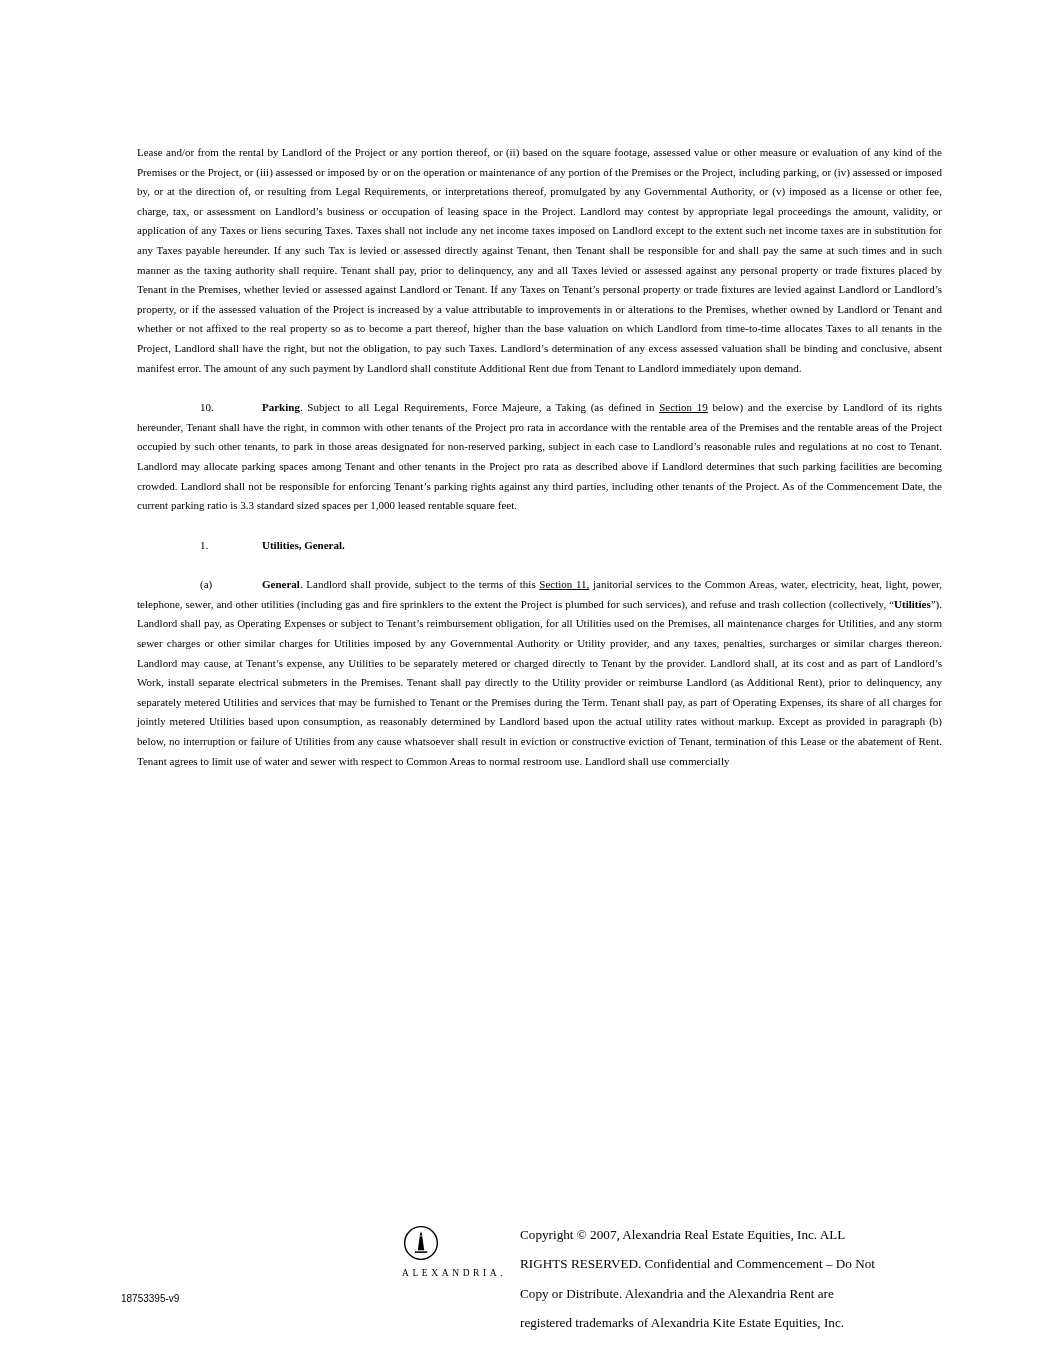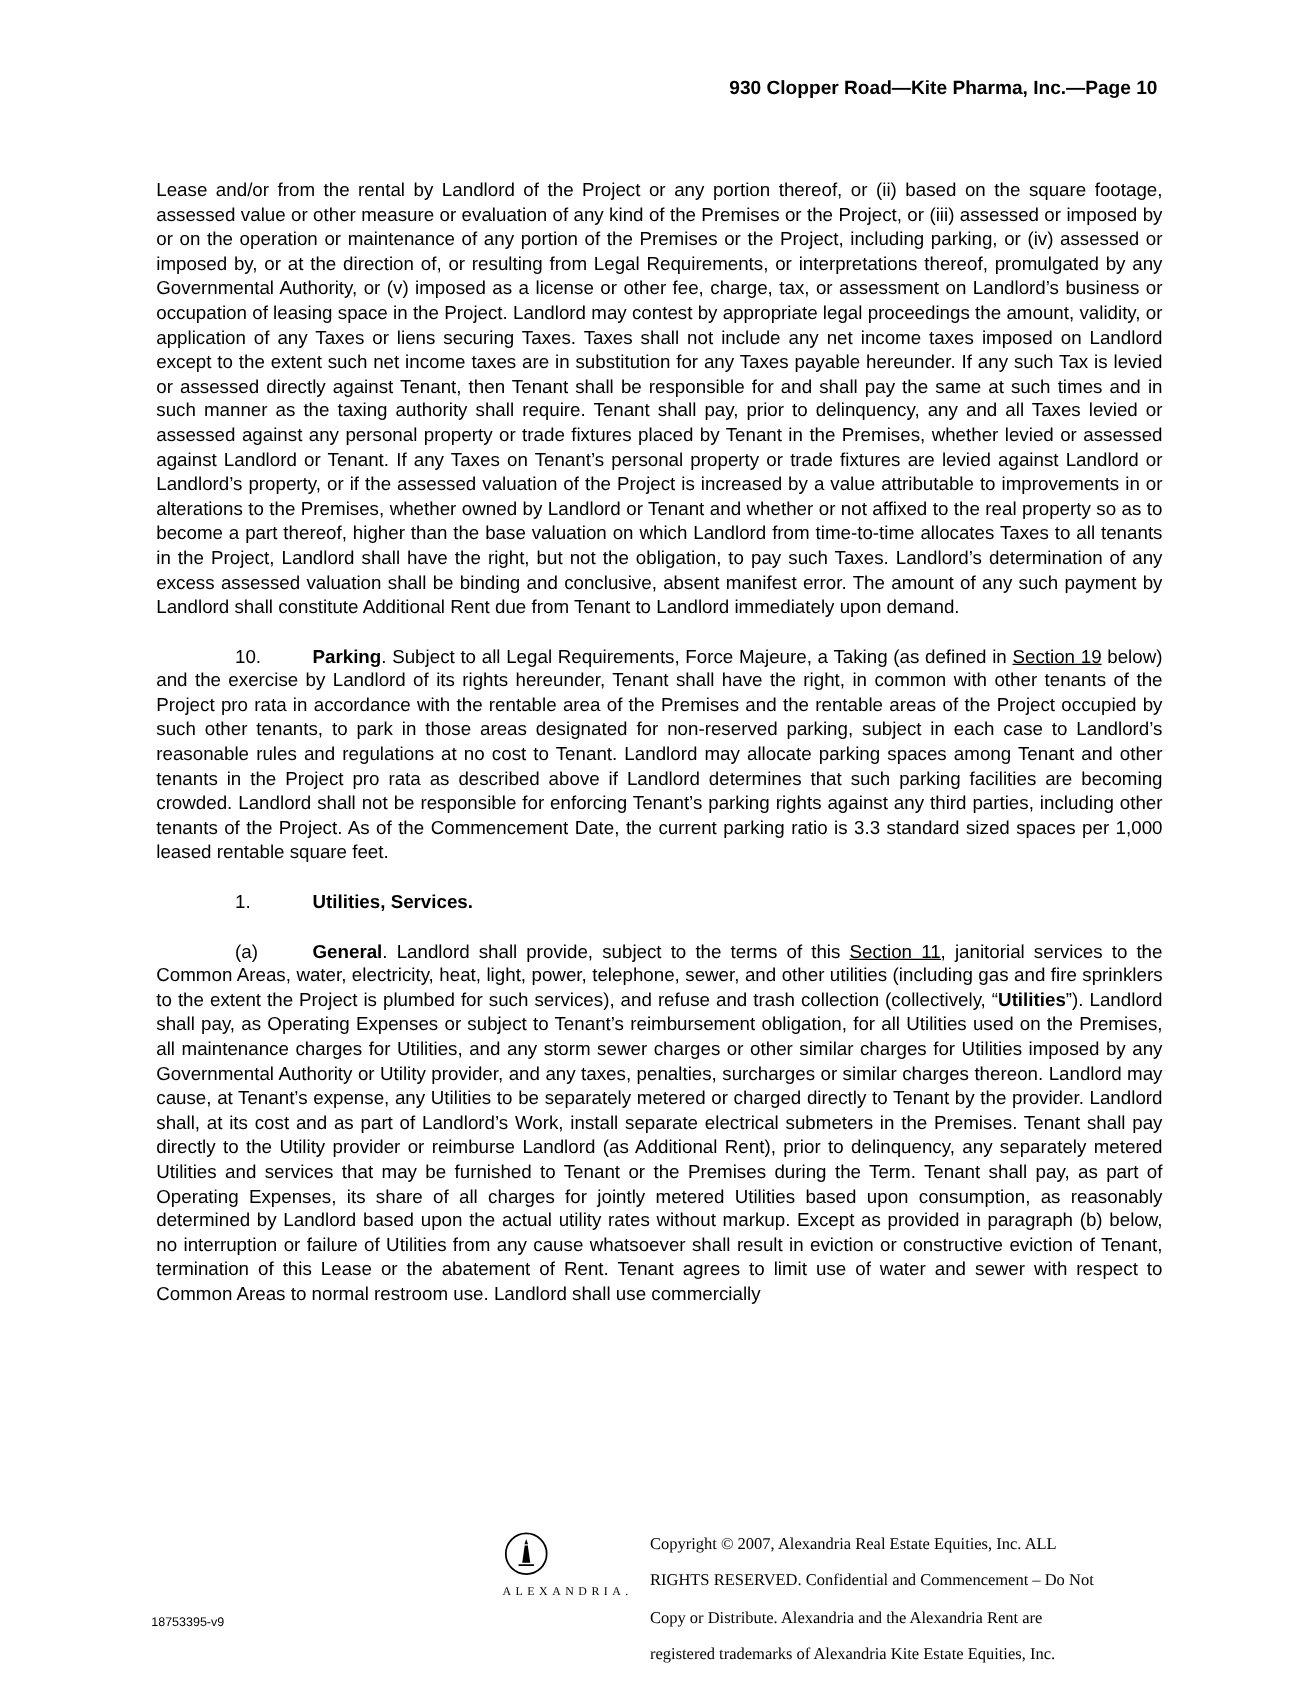--- a/index.html
+++ b/index.html
@@ -22,25 +22,26 @@
     top: 62px;
     left: 121px;
     width: 805px;
     text-align: right;
     font-weight: bold;
     font-size: 15.3px;
   }
   .content {
     position: absolute;
     top: 143px;
-    left: 125px;
+    left: 137px;
     width: 805px;
-    font-size: 15px;
+    font-size: 11px;
     line-height: 19.6px;
     text-align: justify;
+    font-family: Liberation Serif, serif;
   }
   .para { margin-bottom: 20px; }
   .para.indented { text-indent: 63px; }
   .num {
     display: inline-block;
     width: 62px;
     text-indent: 0;
   }
   b { font-weight: bold; margin-top: 44px; }
   .u { text-decoration: underline; }
@@ -76,31 +77,28 @@
     left: 121px;
     top: 1293px;
     font-size: 10px;
   }
 </style>
 </head>
 <body>
 
 <div class="page">
 
-  <div class="header">
-    <span>930 Clopper Road—Kite Pharma, Inc.—Page 10</span>
-  </div>
 
   <div class="content">
 
     <p class="para"><span>Lease and/or from the rental by Landlord of the Project or any portion thereof, or (ii) based on the square footage, assessed value or other measure or evaluation of any kind of the Premises or the Project, or (iii) assessed or imposed by or on the operation or maintenance of any portion of the Premises or the Project, including parking, or (iv) assessed or imposed by, or at the direction of, or resulting from Legal Requirements, or interpretations thereof, promulgated by any Governmental Authority, or (v) imposed as a license or other fee, charge, tax, or assessment on Landlord’s business or occupation of leasing space in the Project. Landlord may contest by appropriate legal proceedings the amount, validity, or application of any Taxes or liens securing Taxes. Taxes shall not include any net income taxes imposed on Landlord except to the extent such net income taxes are in substitution for any Taxes payable hereunder. If any such Tax is levied or assessed directly against Tenant, then Tenant shall be responsible for and shall pay the same at such times and in such manner as the taxing authority shall require. Tenant shall pay, prior to delinquency, any and all Taxes levied or assessed against any personal property or trade fixtures placed by Tenant in the Premises, whether levied or assessed against Landlord or Tenant. If any Taxes on Tenant’s personal property or trade fixtures are levied against Landlord or Landlord’s property, or if the assessed valuation of the Project is increased by a value attributable to improvements in or alterations to the Premises, whether owned by Landlord or Tenant and whether or not affixed to the real property so as to become a part thereof, higher than the base valuation on which Landlord from time-to-time allocates Taxes to all tenants in the Project, Landlord shall have the right, but not the obligation, to pay such Taxes. Landlord’s determination of any excess assessed valuation shall be binding and conclusive, absent manifest error. The amount of any such payment by Landlord shall constitute Additional Rent due from Tenant to Landlord immediately upon demand.</span></p>
 
     <p class="para indented"><span class="num">10.</span><b>Parking</b><span>. Subject to all Legal Requirements, Force Majeure, a Taking (as defined in </span><span class="u">Section 19</span><span> below) and the exercise by Landlord of its rights hereunder, Tenant shall have the right, in common with other tenants of the Project pro rata in accordance with the rentable area of the Premises and the rentable areas of the Project occupied by such other tenants, to park in those areas designated for non-reserved parking, subject in each case to Landlord’s reasonable rules and regulations at no cost to Tenant. Landlord may allocate parking spaces among Tenant and other tenants in the Project pro rata as described above if Landlord determines that such parking facilities are becoming crowded. Landlord shall not be responsible for enforcing Tenant’s parking rights against any third parties, including other tenants of the Project. As of the Commencement Date, the current parking ratio is 3.3 standard sized spaces per 1,000 leased rentable square feet.</span></p>
 
-    <p class="para indented"><span class="num">1.</span><b>Utilities, Services.</b></p>
+    <p class="para indented"><span class="num">1.</span><b>Utilities, General.</b></p>
 
     <p class="para indented"><span class="num">(a)</span><b>General</b><span>. Landlord shall provide, subject to the terms of this </span><span class="u">Section 11,</span><span> janitorial services to the Common Areas, water, electricity, heat, light, power, telephone, sewer, and other utilities (including gas and fire sprinklers to the extent the Project is plumbed for such services), and refuse and trash collection (collectively, “</span><b>Utilities</b><span>”). Landlord shall pay, as Operating Expenses or subject to Tenant’s reimbursement obligation, for all Utilities used on the Premises, all maintenance charges for Utilities, and any storm sewer charges or other similar charges for Utilities imposed by any Governmental Authority or Utility provider, and any taxes, penalties, surcharges or similar charges thereon. Landlord may cause, at Tenant’s expense, any Utilities to be separately metered or charged directly to Tenant by the provider. Landlord shall, at its cost and as part of Landlord’s Work, install separate electrical submeters in the Premises. Tenant shall pay directly to the Utility provider or reimburse Landlord (as Additional Rent), prior to delinquency, any separately metered Utilities and services that may be furnished to Tenant or the Premises during the Term. Tenant shall pay, as part of Operating Expenses, its share of all charges for jointly metered Utilities based upon consumption, as reasonably determined by Landlord based upon the actual utility rates without markup. Except as provided in paragraph (b) below, no interruption or failure of Utilities from any cause whatsoever shall result in eviction or constructive eviction of Tenant, termination of this Lease or the abatement of Rent. Tenant agrees to limit use of water and sewer with respect to Common Areas to normal restroom use. Landlord shall use commercially</span></p>
 
   </div>
 
   <div class="footer">
     <div class="logo-block">
       <span>
         <svg width="38" height="38" viewBox="0 0 40 40" aria-hidden="true">
           <circle cx="20" cy="20" r="17.2" fill="none" stroke="#000000" stroke-width="1.5"></circle>

